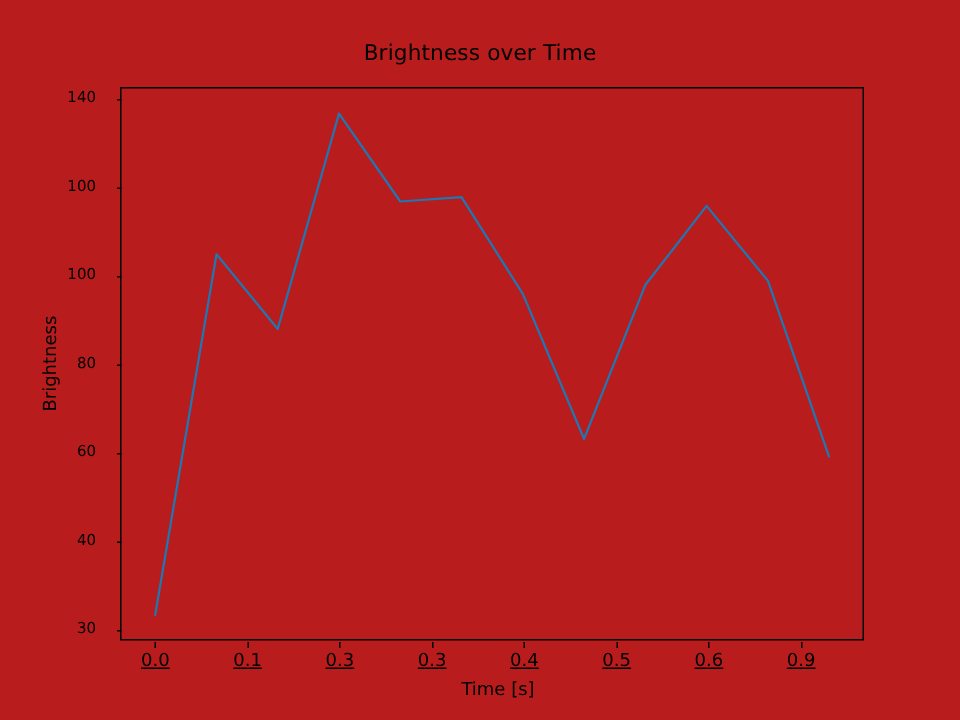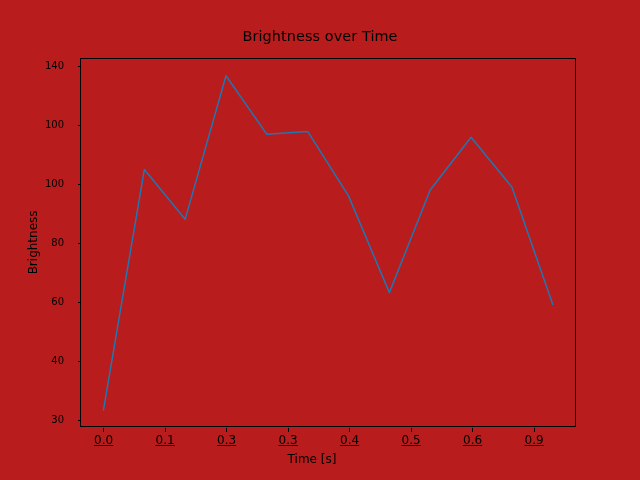--- a/index.html
+++ b/index.html
@@ -91,21 +91,21 @@
   .xtick-mark {
     position: absolute;
     left: -0.4px;
     top: 0px;
     width: 0.8px;
     height: 3.5px;
     background: #000000;
   }
   #xlabel {
     position: absolute;
-    left: 64px;
+    left: 84px;
     top: 452px;
     width: 496px;
     text-align: center;
     font-size: 12px;
     color: #000000;
   }
   #ylabel {
     position: absolute;
     left: 0px;
     top: 0px;

